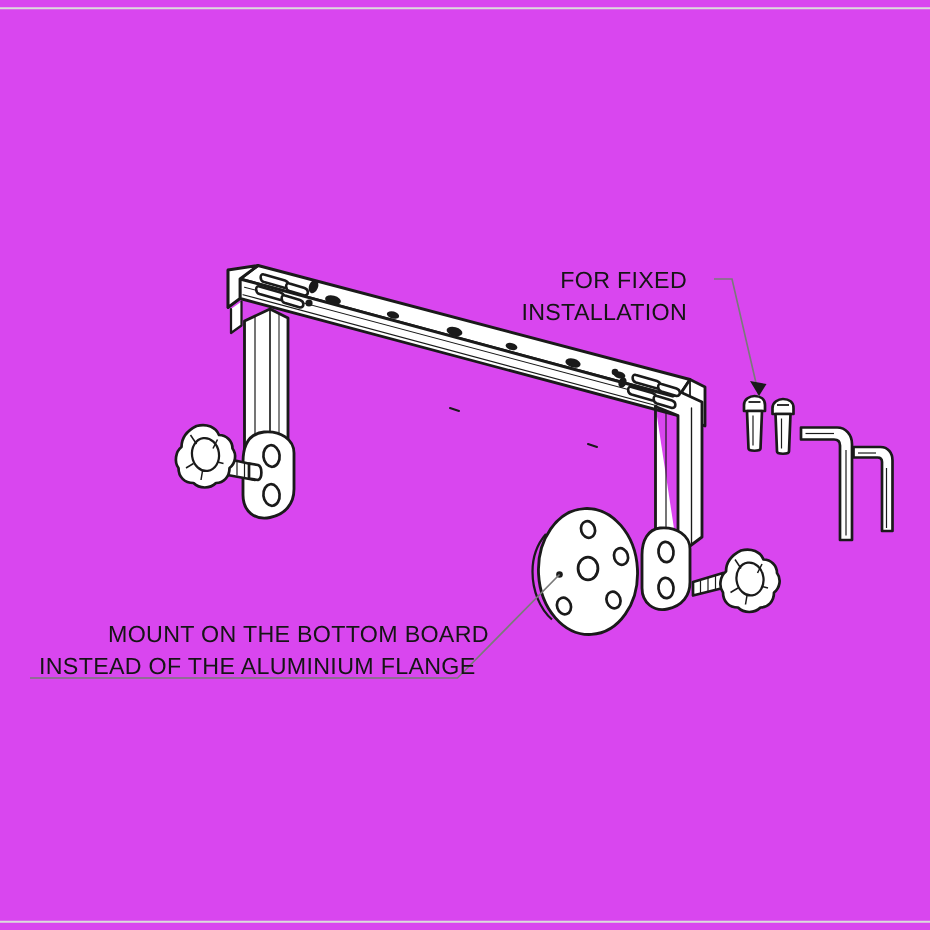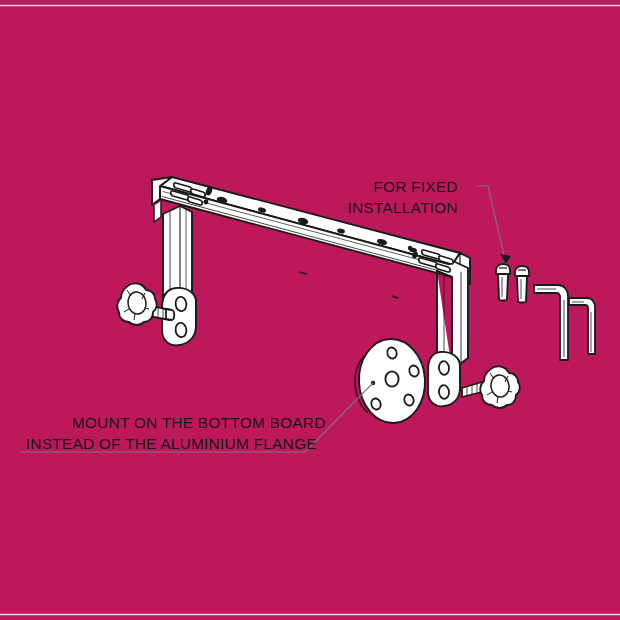--- a/index.html
+++ b/index.html
@@ -10,21 +10,21 @@
   body {
     width: 620px;
     height: 620px;
     font-family: "Liberation Sans", sans-serif;
     overflow: hidden;
   }
   #diagram-root {
     position: relative;
     width: 620px;
     height: 620px;
-    background: #be185d;
+    background: #d946ef;
   }
   #diagram-svg {
     position: absolute;
     top: 0;
     left: 0;
     width: 620px;
     height: 620px;
     display: block;
   }
   .callout-text {

